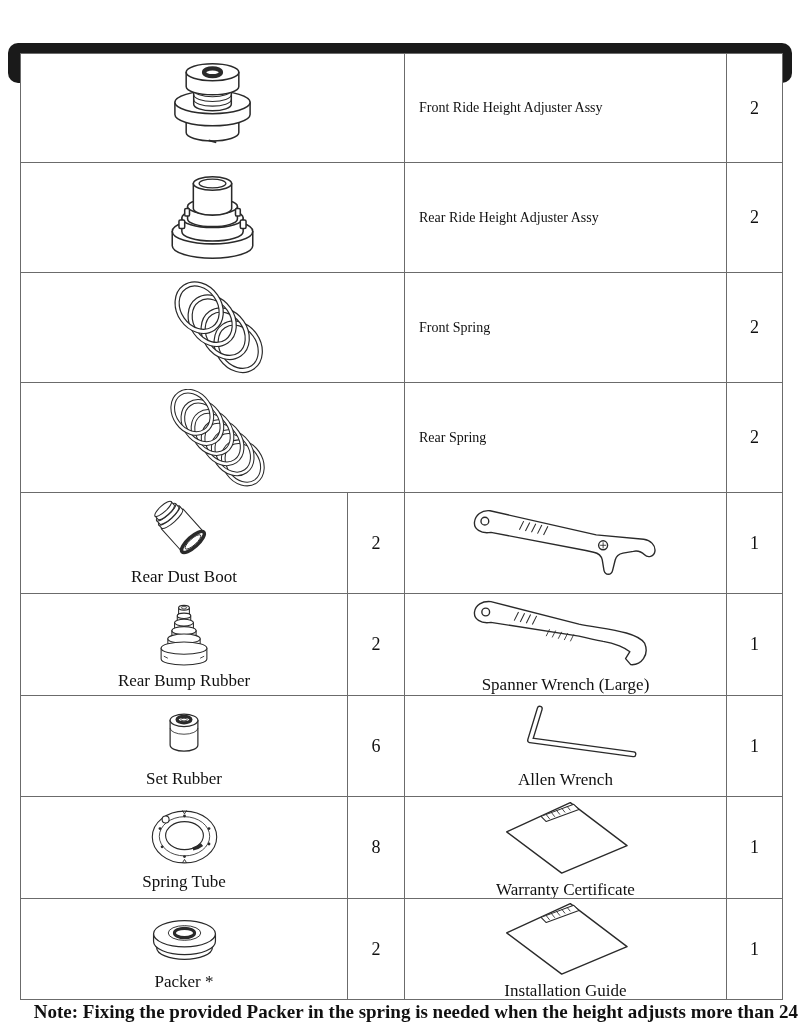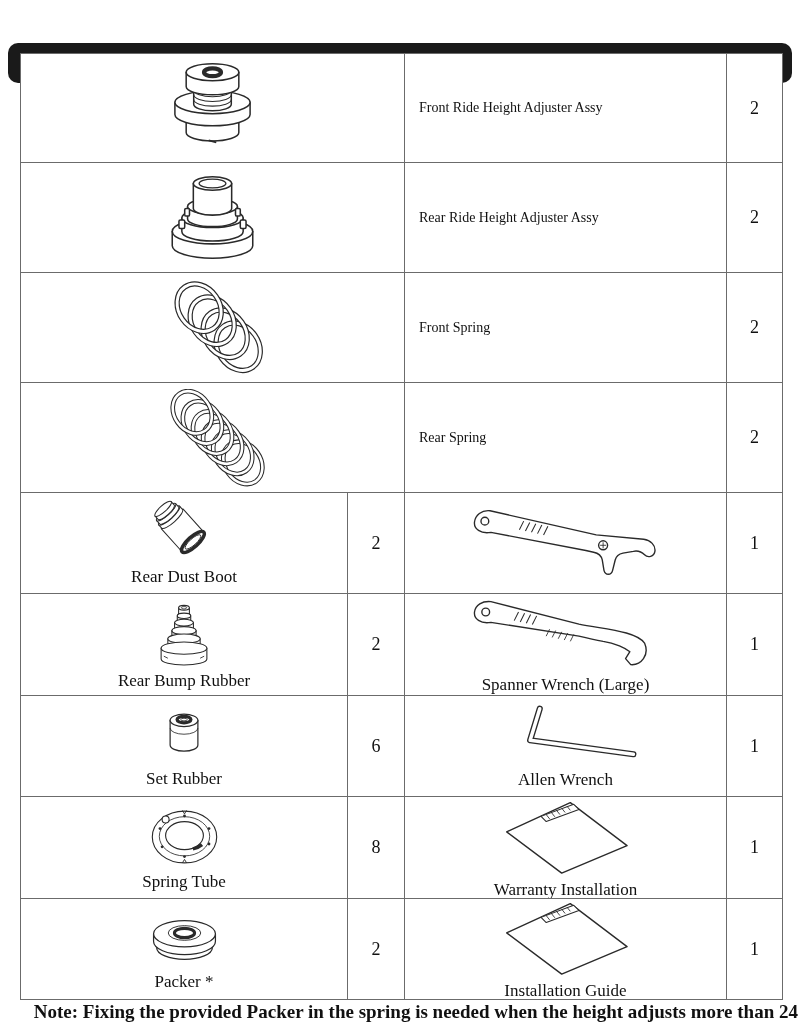--- a/index.html
+++ b/index.html
@@ -284,21 +284,21 @@
   <div class="cell item-cell">
     <div class="item-art">
       <svg width="150" height="86" viewBox="0 0 170 100">
         <g stroke="#2a2a2a" stroke-width="1.6" fill="#fff" stroke-linejoin="round">
           <path d="M16,44 L90,10 L156,60 L80,92 Z"></path>
           <path d="M56,26 L94,12 L100,18 L62,32 Z" stroke-width="1.2"></path>
           <path d="M62,24 l4,5 M68,21.5 l4,5 M74,19 l4,5 M80,16.5 l4,5 M86,14 l4,5" stroke-width="1" fill="none"></path>
         </g>
       </svg>
     </div>
-    <div class="item-label">Warranty Installation</div>
+    <div class="item-label">Warranty Certificate</div>
   </div>
   <div class="cell qty-cell c-last">
       <span>1</span>
     </div>
 
   <div class="cell item-cell r-last">
     <div class="item-art">
       <svg width="93" height="58" viewBox="0 0 120 75">
         <g stroke="#2a2a2a" stroke-width="1.6" fill="#fff" stroke-linejoin="round">
           <path d="M24,40 L24,50 A36,15 0 0 0 96,50 L96,40 Z"></path>

